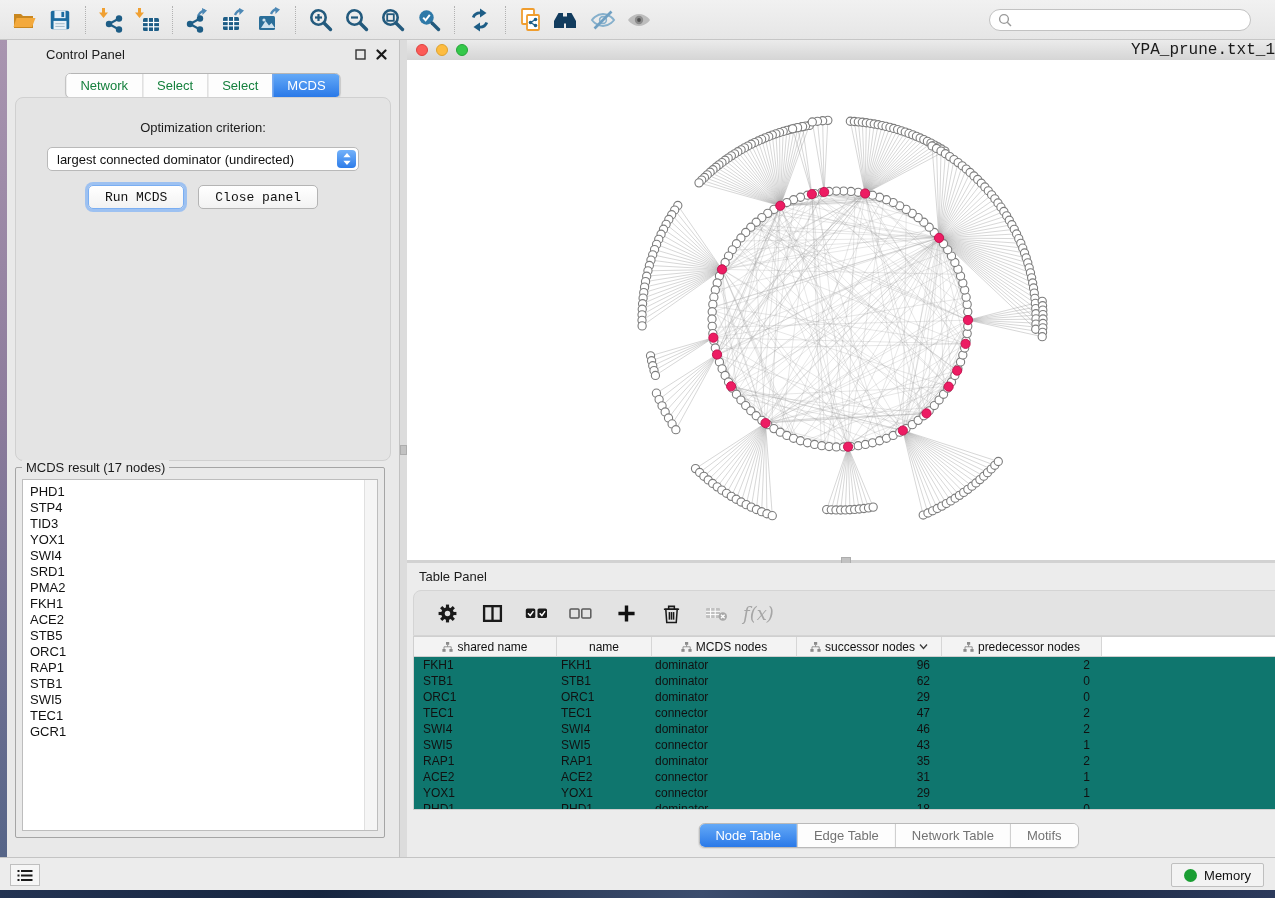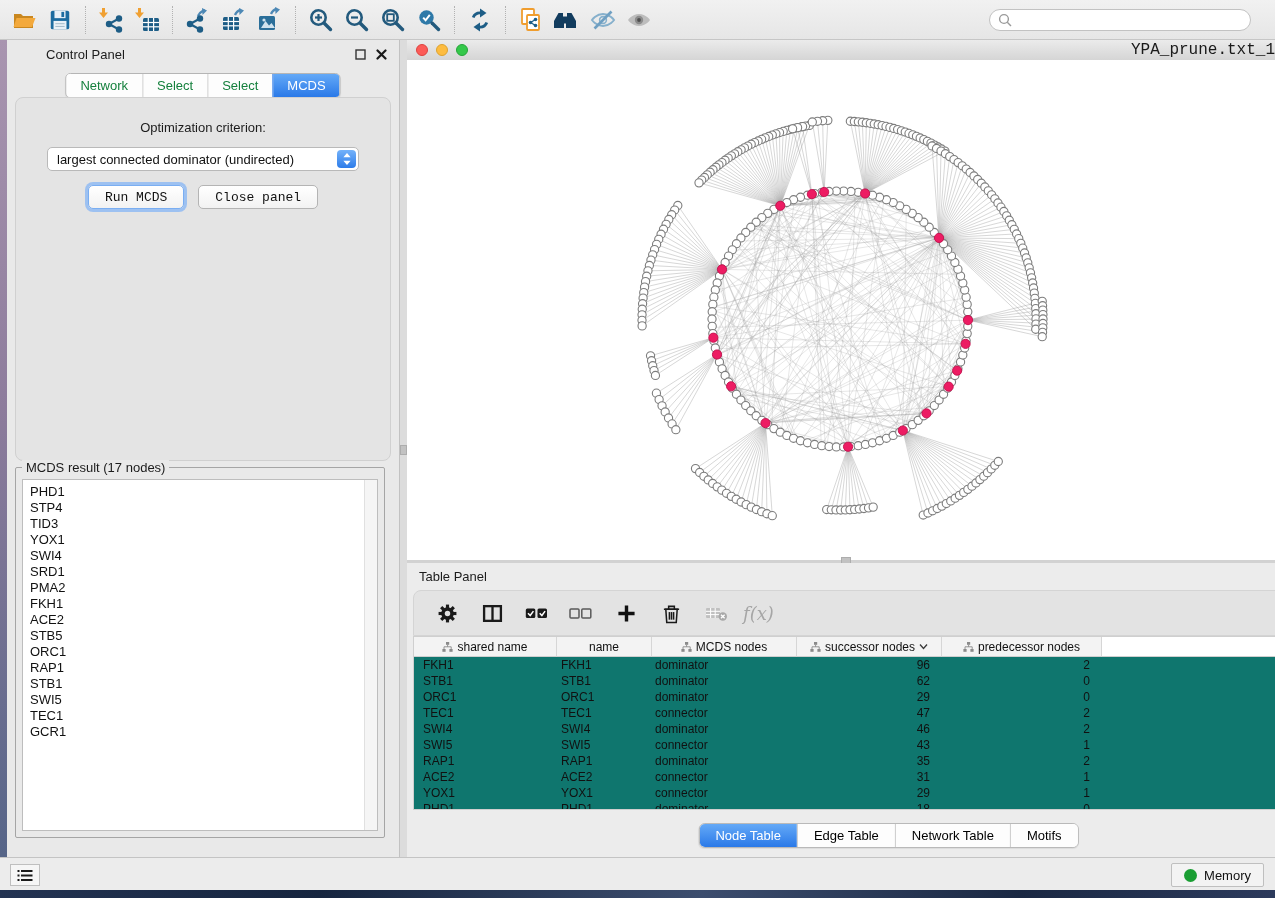--- a/index.html
+++ b/index.html
@@ -69,21 +69,21 @@
   .tbody{font-size:12px;color:#111;}
   .tr{display:flex;height:16px;align-items:center;}
   .td{box-sizing:border-box;white-space:nowrap;overflow:hidden;}
   .td.c0{padding-left:9px;}
   .td.c1{padding-left:4px;}
   .td.c2{padding-left:3px;}
   .td.c3,.td.c4{text-align:right;padding-right:12px;}
   .table-scroll{position:absolute;right:0;top:0;bottom:0;width:13px;background:#fbfbfb;border-left:1px solid #e3e3e3;}
   .table-thumb{position:absolute;left:2px;top:23px;width:8px;height:92px;background:#b5b5b5;border-radius:4px;}
   .tp-tabs{position:absolute;left:50%;transform:translateX(-50%);bottom:9px;display:flex;border:1px solid #b9b9b9;border-radius:6px;overflow:hidden;background:#fff;box-shadow:0 1px 1px rgba(0,0,0,.07);}
-  .tp-tab{padding:4px 16px;font-size:13px;color:#000000;border-left:1px solid #ccc;background:#fdfdfd;white-space:nowrap;}
+  .tp-tab{padding:4px 16px;font-size:13px;color:#737373;border-left:1px solid #ccc;background:#fdfdfd;white-space:nowrap;}
   .tp-tab:first-child{border-left:none;}
   .tp-tab.active{background:linear-gradient(#64a9f7,#2a79e8);color:#fff;border-left-color:#2a79e8;}
 
   
   .statusbar{position:absolute;left:0;top:857px;width:1275px;height:33px;background:#ececec;border-top:1px solid #c4c4c4;box-sizing:border-box;}
   .menu-btn{position:absolute;left:10px;top:6px;width:30px;height:22px;background:#f6f6f6;border:1px solid #bfbfbf;display:flex;align-items:center;justify-content:center;box-sizing:border-box;}
   .memory-btn{position:absolute;right:11px;top:5px;height:24px;padding:0 12px;background:#f3f3f3;border:1px solid #bfbfbf;border-radius:2px;display:flex;align-items:center;gap:7px;font-size:13px;color:#111;box-sizing:border-box;}
   .memory-dot{width:13px;height:13px;border-radius:50%;background:#1a9e33;}
 
   svg{display:block;}

